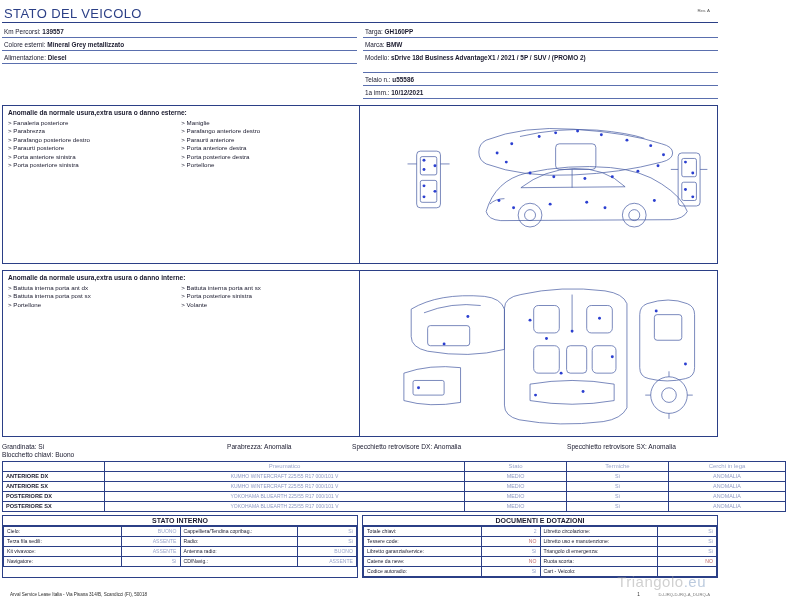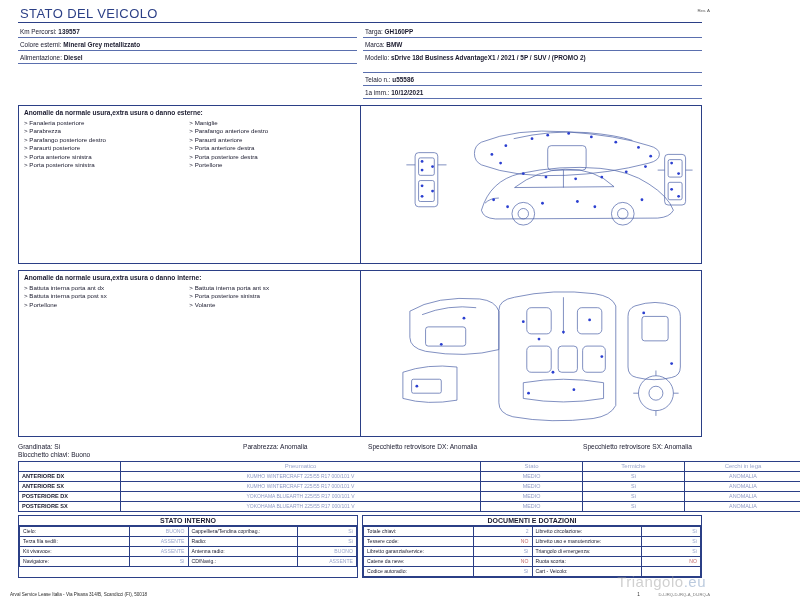--- a/index.html
+++ b/index.html
@@ -14,21 +14,21 @@
     font-size: 6.5px;
     color: #1a1a2e;
     position: relative;
     overflow: hidden;
   }
   .page {
     position: relative;
     width: 720px;
     height: 600px;
     box-sizing: border-box;
-    padding: 4px 16px;
+    padding: 4px 0;
   }
   
   .doc-title {
     color: #2b3f86;
     font-size: 13px;
     letter-spacing: .4px;
     padding: 2px 2px 1px 4px;
   }
   .rev {
     position: absolute;

